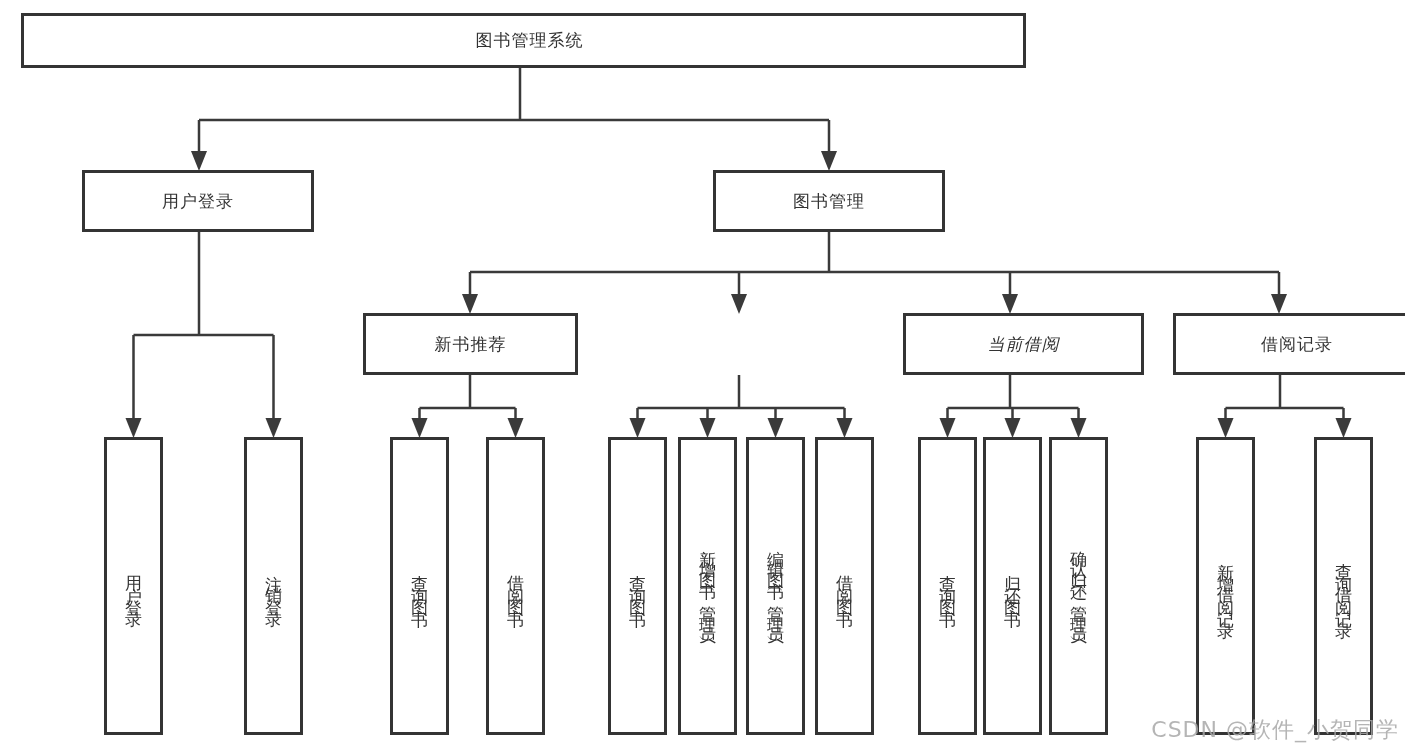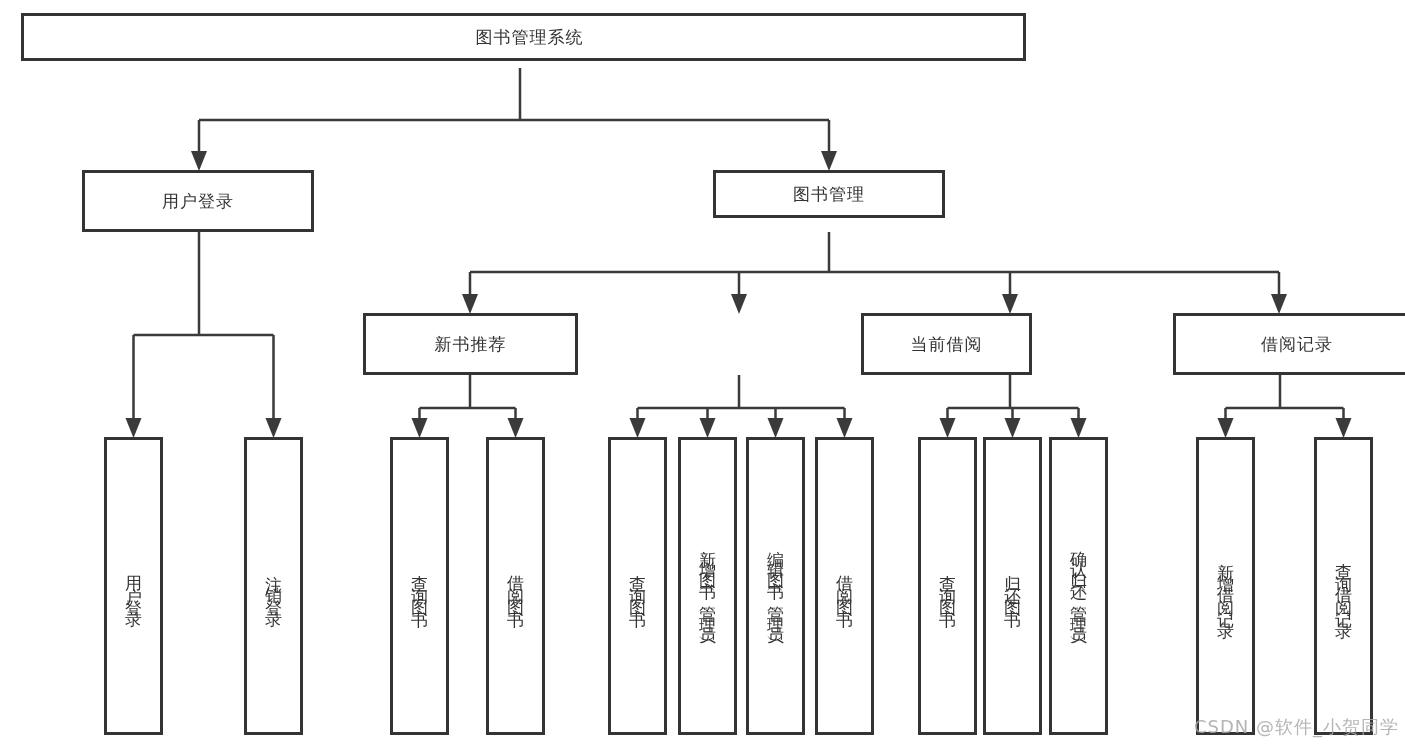--- a/index.html
+++ b/index.html
@@ -29,27 +29,27 @@
     border: 3px solid #343434;
     background: #ffffff;
     display: flex;
     align-items: center;
     justify-content: center;
     font-size: 17px;
     color: #333333;
     letter-spacing: 1px;
     white-space: nowrap;
   }
-  .node.root    { left: 21px;  top: 13px;  width: 1005px; height: 48px; padding-left: 12px; }
+  .node.root    { left: 21px;  top: 13px;  width: 1005px; height: 55px; padding-left: 12px; }
   .node.lvl2a   { left: 82px;  top: 170px; width: 232px;  height: 62px; }
-  .node.lvl2b   { left: 713px; top: 170px; width: 232px;  height: 48px; }
+  .node.lvl2b   { left: 713px; top: 170px; width: 232px;  height: 62px; }
   .node.lvl3    { top: 313px;  height: 62px; }
   .node.l3a     { left: 363px;  width: 215px; }
   .node.l3b     { left: 633px;  width: 211px; }
-  .node.l3c     { left: 861px;  width: 171px; }
+  .node.l3c     { left: 903px;  width: 241px; font-style: italic; }
   .node.l3d     { left: 1173px; width: 248px; }
   .node.leaf {
     top: 437px;
     width: 59px;
     height: 298px;
     letter-spacing: 0;
   }
   .leaf .vtext {
     writing-mode: vertical-rl;
     text-orientation: mixed;
@@ -61,21 +61,21 @@
   .leaf.long .vtext { letter-spacing: 11px; }
   .g1a { left: 104px; }  .g1b { left: 244px; }
   .g2a { left: 390px; }  .g2b { left: 486px; }
   .g3a { left: 608px; }  .g3b { left: 678px; }  .g3c { left: 746px; }  .g3d { left: 815px; }
   .g4a { left: 918px; }  .g4b { left: 983px; }  .g4c { left: 1049px; }
   .g5a { left: 1196px; } .g5b { left: 1314px; }
   .watermark {
     position: absolute;
     right: 6px;
     top: 715px;
-    font-size: 18px;
+    font-size: 22px;
     color: rgba(168, 168, 168, 0.85);
     letter-spacing: 1px;
     z-index: 10;
     white-space: nowrap;
   }
 </style>
 </head>
 <body>
 
 <div class="canvas">

